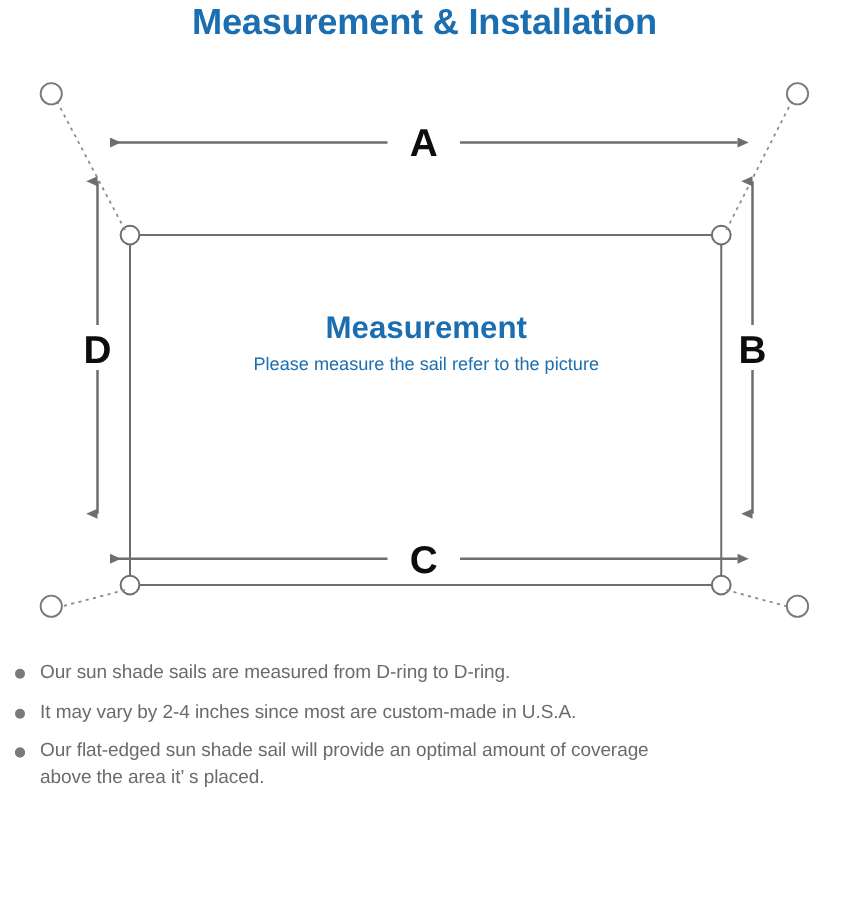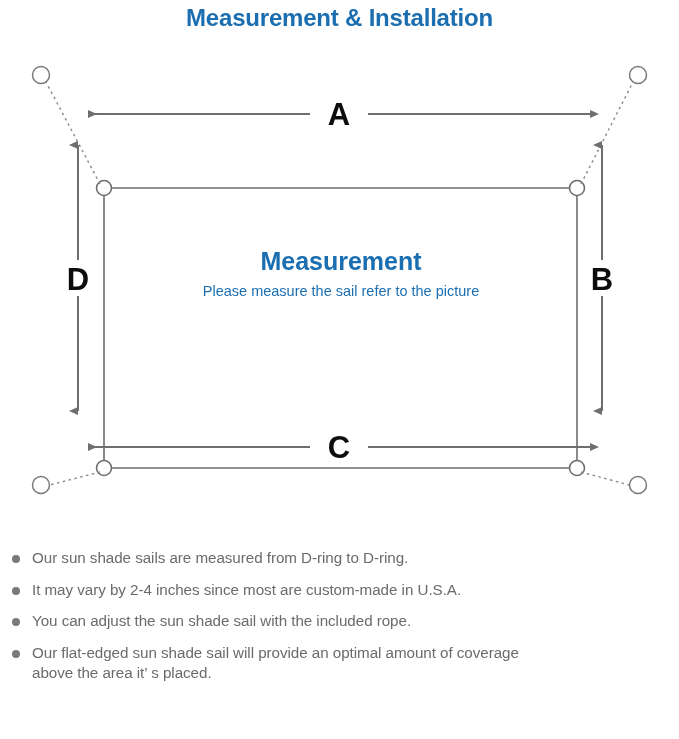--- a/index.html
+++ b/index.html
@@ -20,21 +20,21 @@
     height: 739px;
     position: relative;
     background: #ffffff;
   }
   #title {
     position: absolute;
     top: 0px;
     left: 0;
     width: 679px;
     text-align: center;
-    font-size: 24px;
+    font-size: 29px;
     font-weight: bold;
     color: #1b6eb0;
     letter-spacing: -0.2px;
     line-height: 36px;
     font-family: "Liberation Sans", sans-serif;
   }
   #diagram {
     position: absolute;
     top: 48px;
     left: 0;
@@ -54,21 +54,21 @@
     fill: #1b6eb0;
   }
   .svg-center-sub {
     font-family: "Liberation Sans", sans-serif;
     font-weight: normal;
     font-size: 14.5px;
     fill: #1b6eb0;
   }
   #notes {
     position: absolute;
-    top: 548px;
+    top: 528px;
     left: 0;
     width: 554px;
     padding: 0;
   }
   .note-item {
     position: relative;
     padding-left: 32px;
     margin: 0 0 11px 0;
     font-size: 15.2px;
     line-height: 20.5px;
@@ -152,21 +152,20 @@
     <div class="note-item">
       <span class="note-bullet"></span>
       <span>Our sun shade sails are measured from D-ring to D-ring.</span>
     </div>
     <div class="note-item">
       <span class="note-bullet"></span>
       <span>It may vary by 2-4 inches since most are custom-made in U.S.A.</span>
     </div>
     <div class="note-item">
       <span class="note-bullet"></span>
-      <span>You can adjust the sun shade sail with the included rope.</span>
     </div>
     <div class="note-item">
       <span class="note-bullet"></span>
       <span>Our flat-edged sun shade sail will provide an optimal amount of coverage above the area it’ s placed.</span>
     </div>
   </div>
 
 </div>
 
 </body></html>

